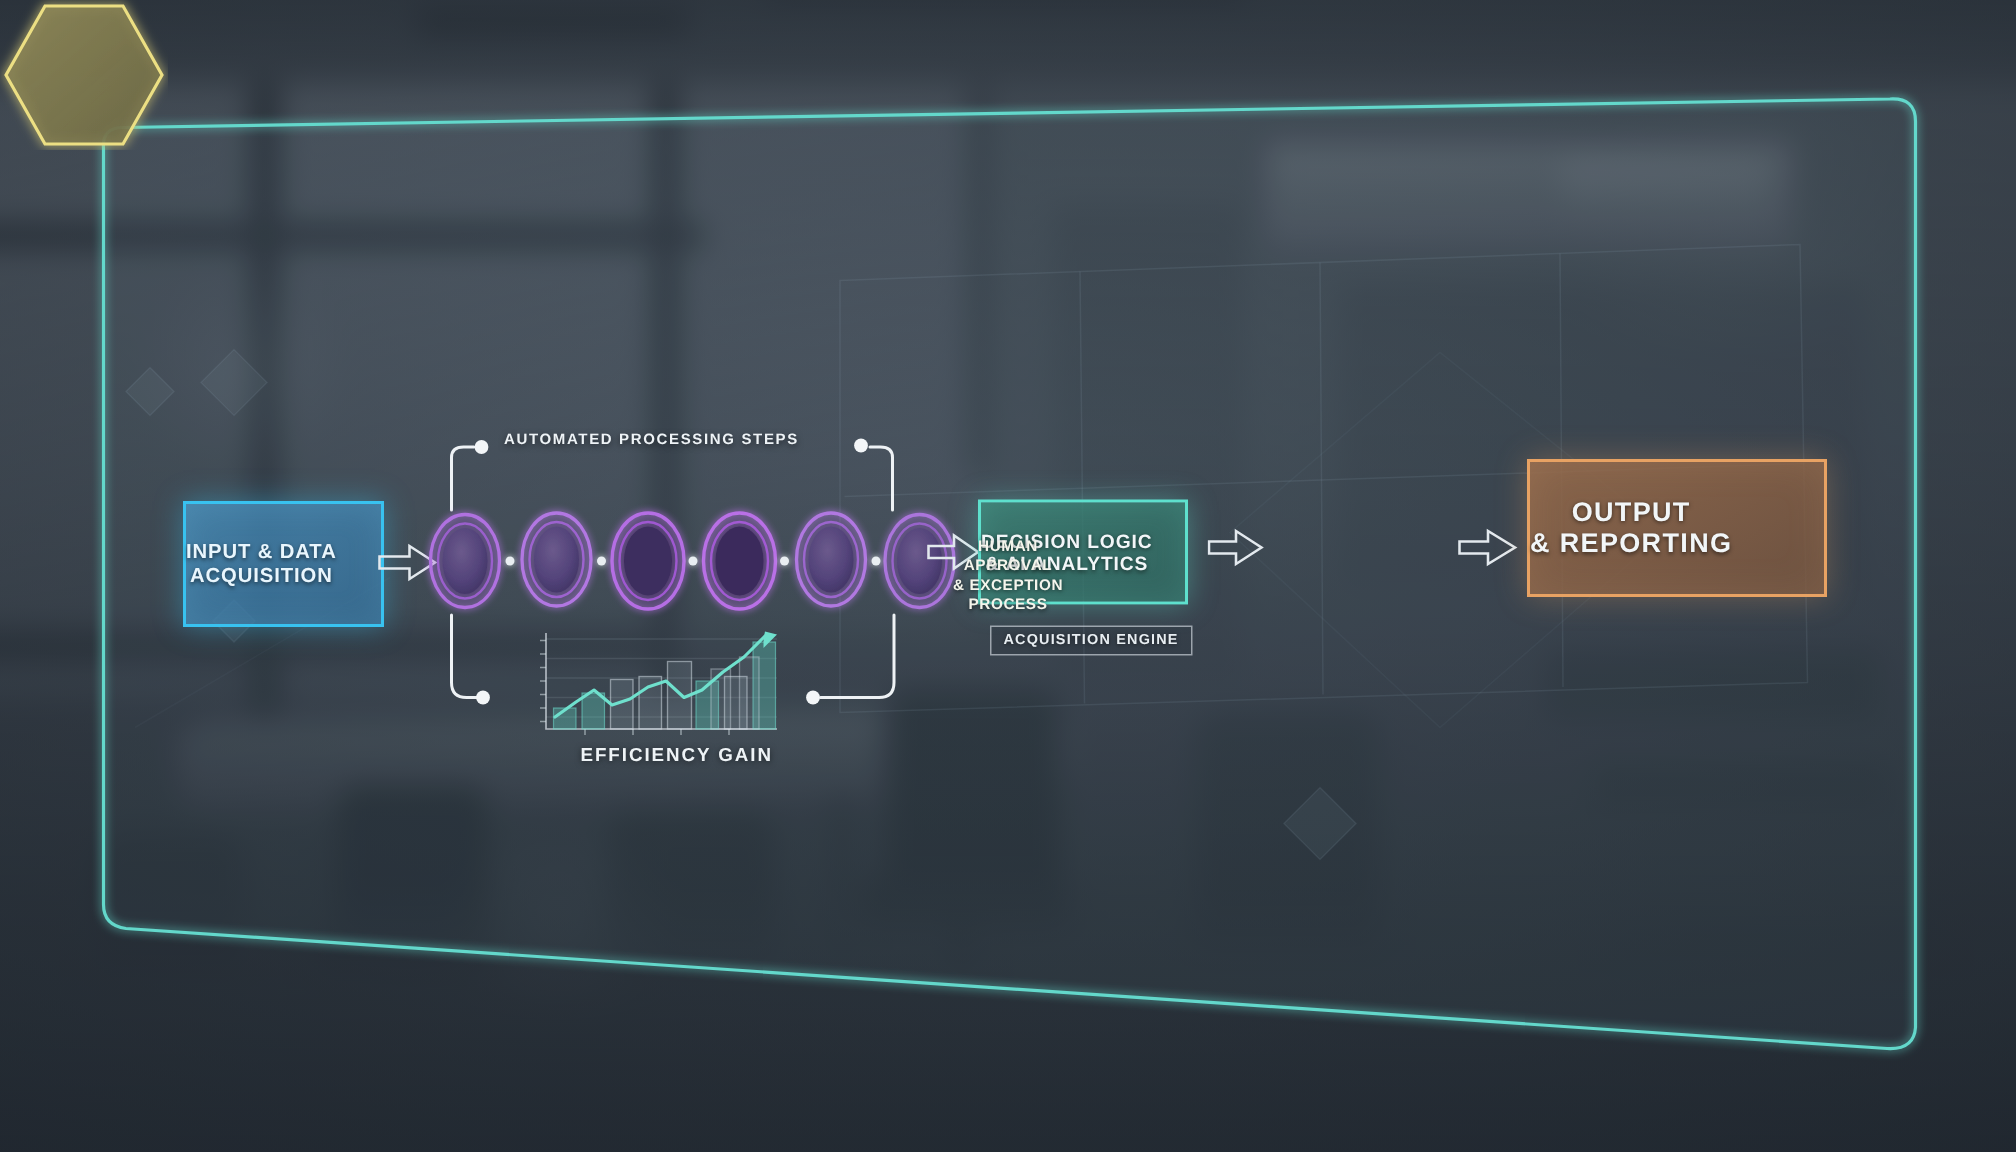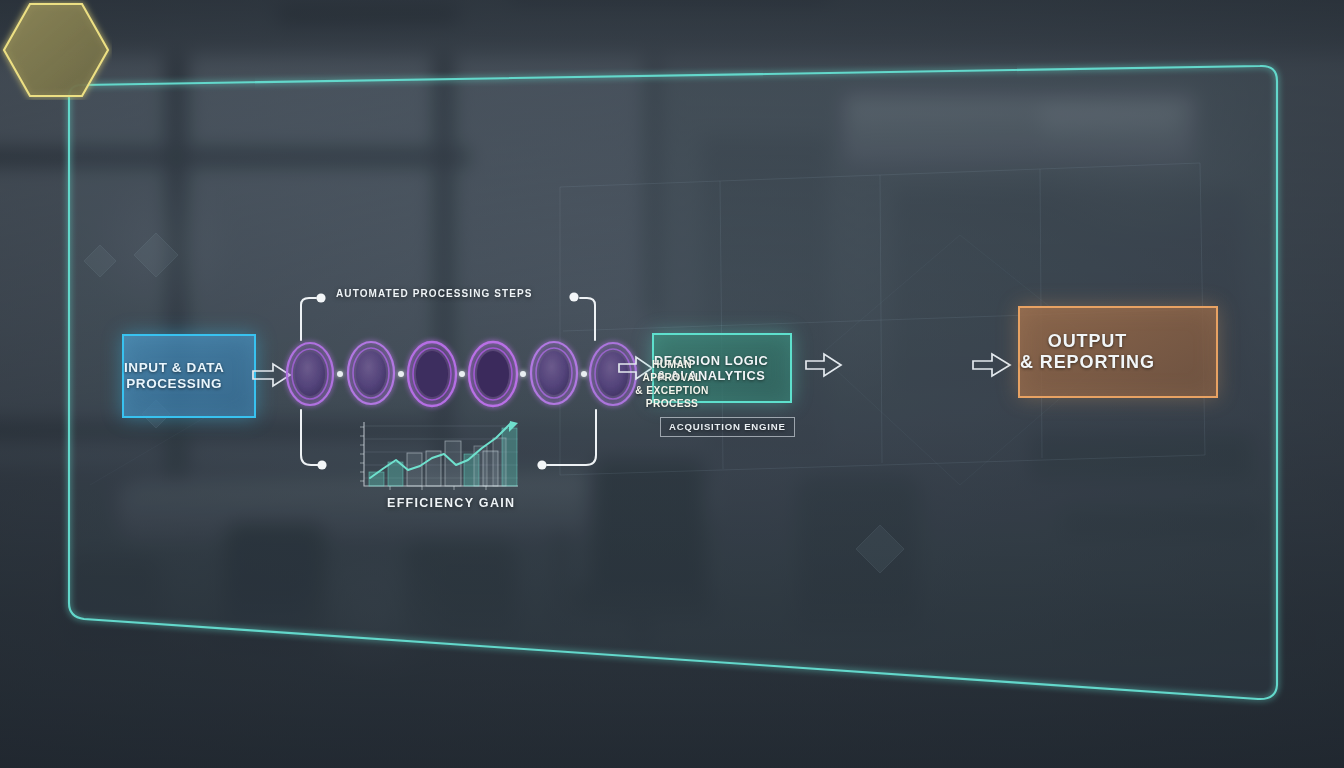--- a/index.html
+++ b/index.html
@@ -404,21 +404,21 @@
       <path d="M 301,410 L 301,455 Q 301,465 311,465 L 318,465"></path>
       <circle cx="322" cy="465" r="4.6"></circle>
 
       <path d="M 596,410 L 596,455 Q 596,465 586,465 L 547,465"></path>
       <circle cx="542" cy="465" r="4.6"></circle>
     </svg>
 
     <div class="node" id="node-input">
       <div>
         <div>INPUT &amp; DATA</div>
-        <div>PROCESSING</div>
+        <div>ACQUISITION</div>
       </div>
     </div>
 
     <div class="arrow" style="left:252px; top:362px;">
       <svg width="40" height="26" viewBox="0 0 40 26">
         <path d="M 1,9 L 21,9 L 21,2 L 38,13 L 21,24 L 21,17 L 1,17 Z"></path>
       </svg>
     </div>
 
     <div id="circle-chain">

